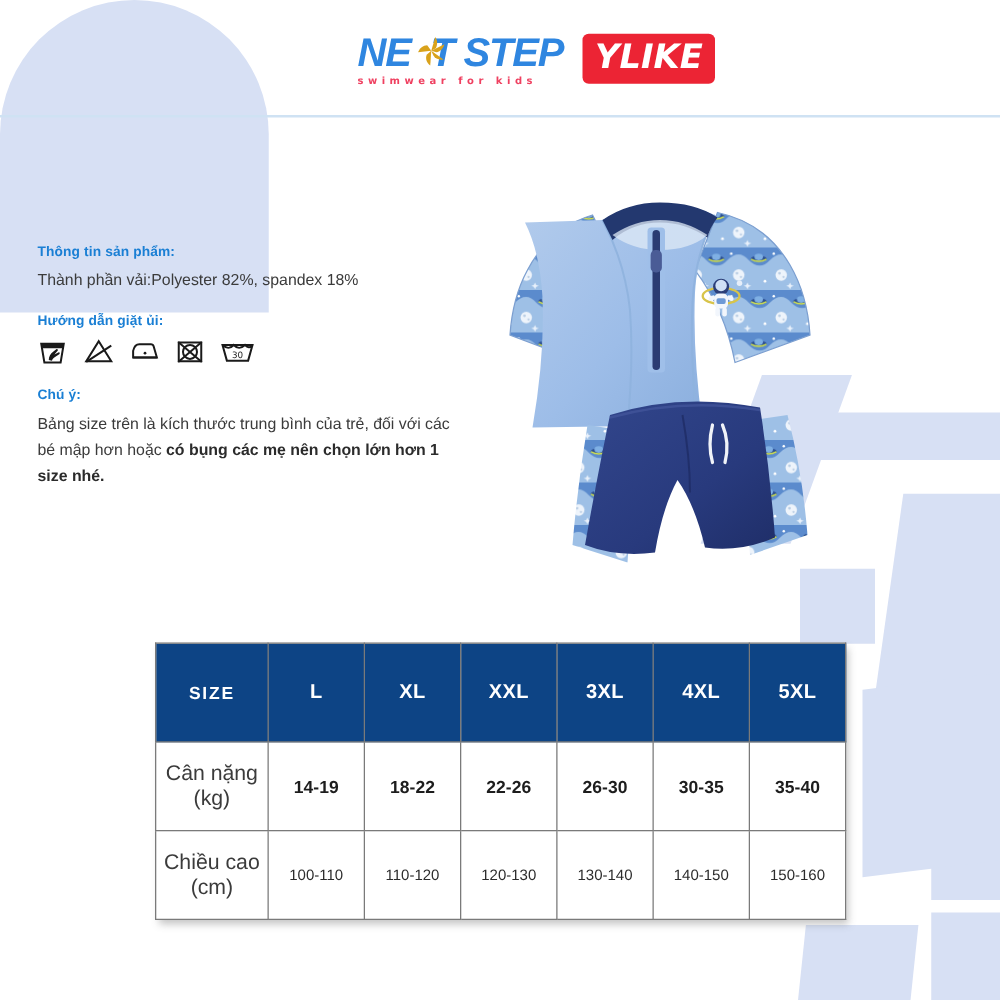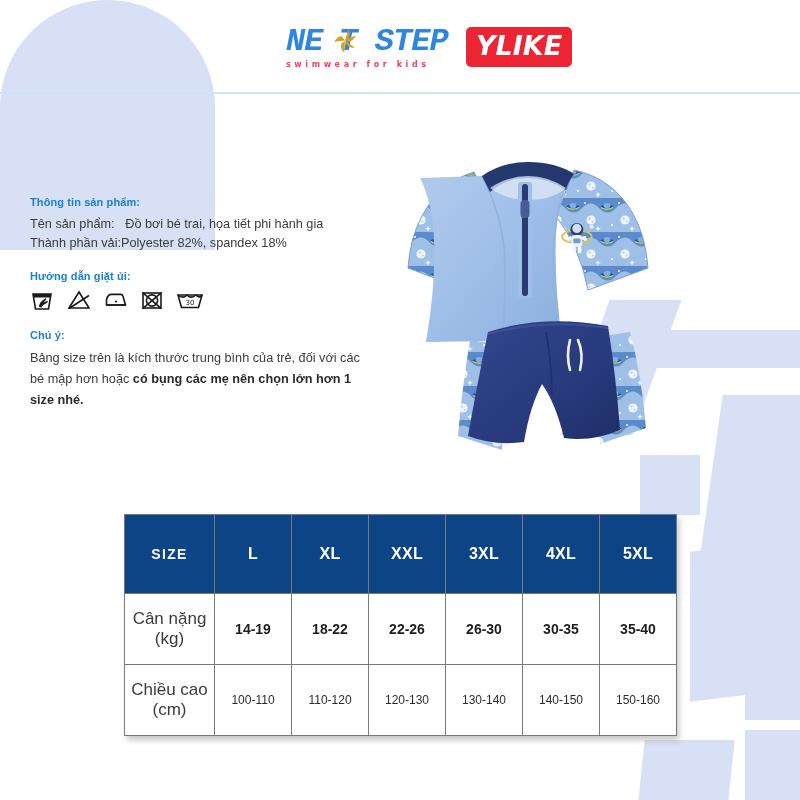--- a/index.html
+++ b/index.html
@@ -59,21 +59,21 @@
 
   
   .header{position:absolute;left:0;top:0;width:800px;height:92px;}
   .logo-wrap{
     position:absolute;left:286px;top:26px;
     display:flex;align-items:flex-start;gap:8px;
   }
   .ns-logo{position:relative;width:172px;}
   .ns-word{
     font-size:32px;line-height:32px;font-weight:700;letter-spacing:-1px;
-    color:#2f86e0;font-family:Liberation Mono, monospace;
+    color:#2f86e0;font-family:Liberation Sans, sans-serif;
     font-style:italic;white-space:nowrap;
   }
   .ns-word .gap{display:inline-block;width:16px;}
   .ns-star{
     position:absolute;left:46px;top:2px;width:26px;height:26px;
   }
   .ns-tag{
     margin-top:2px;font-size:8px;letter-spacing:3.6px;color:#ef4060;
     font-weight:600;white-space:nowrap;font-family:"DejaVu Sans", sans-serif;
   }
@@ -178,25 +178,20 @@
 
       <div class="ylike">YLIKE</div>
     </div>
     <div class="divider"></div>
   </div>
 
   <div class="info">
 
     <div class="h-blue">Thông tin sản phẩm:</div>
 
-    <div class="line">
-      <span class="lbl">Tên sản phẩm:</span>
-      &nbsp;
-      <span>Đồ bơi bé trai, họa tiết phi hành gia</span>
-    </div>
 
     <div class="line">
       <span class="lbl">Thành phần vải:</span><span>Polyester 82%, spandex 18%</span>
     </div>
 
     <div class="h-blue care-title">Hướng dẫn giặt ủi:</div>
 
     <div class="care-icons">
 
       <svg width="24" height="22" viewBox="0 0 24 22">

